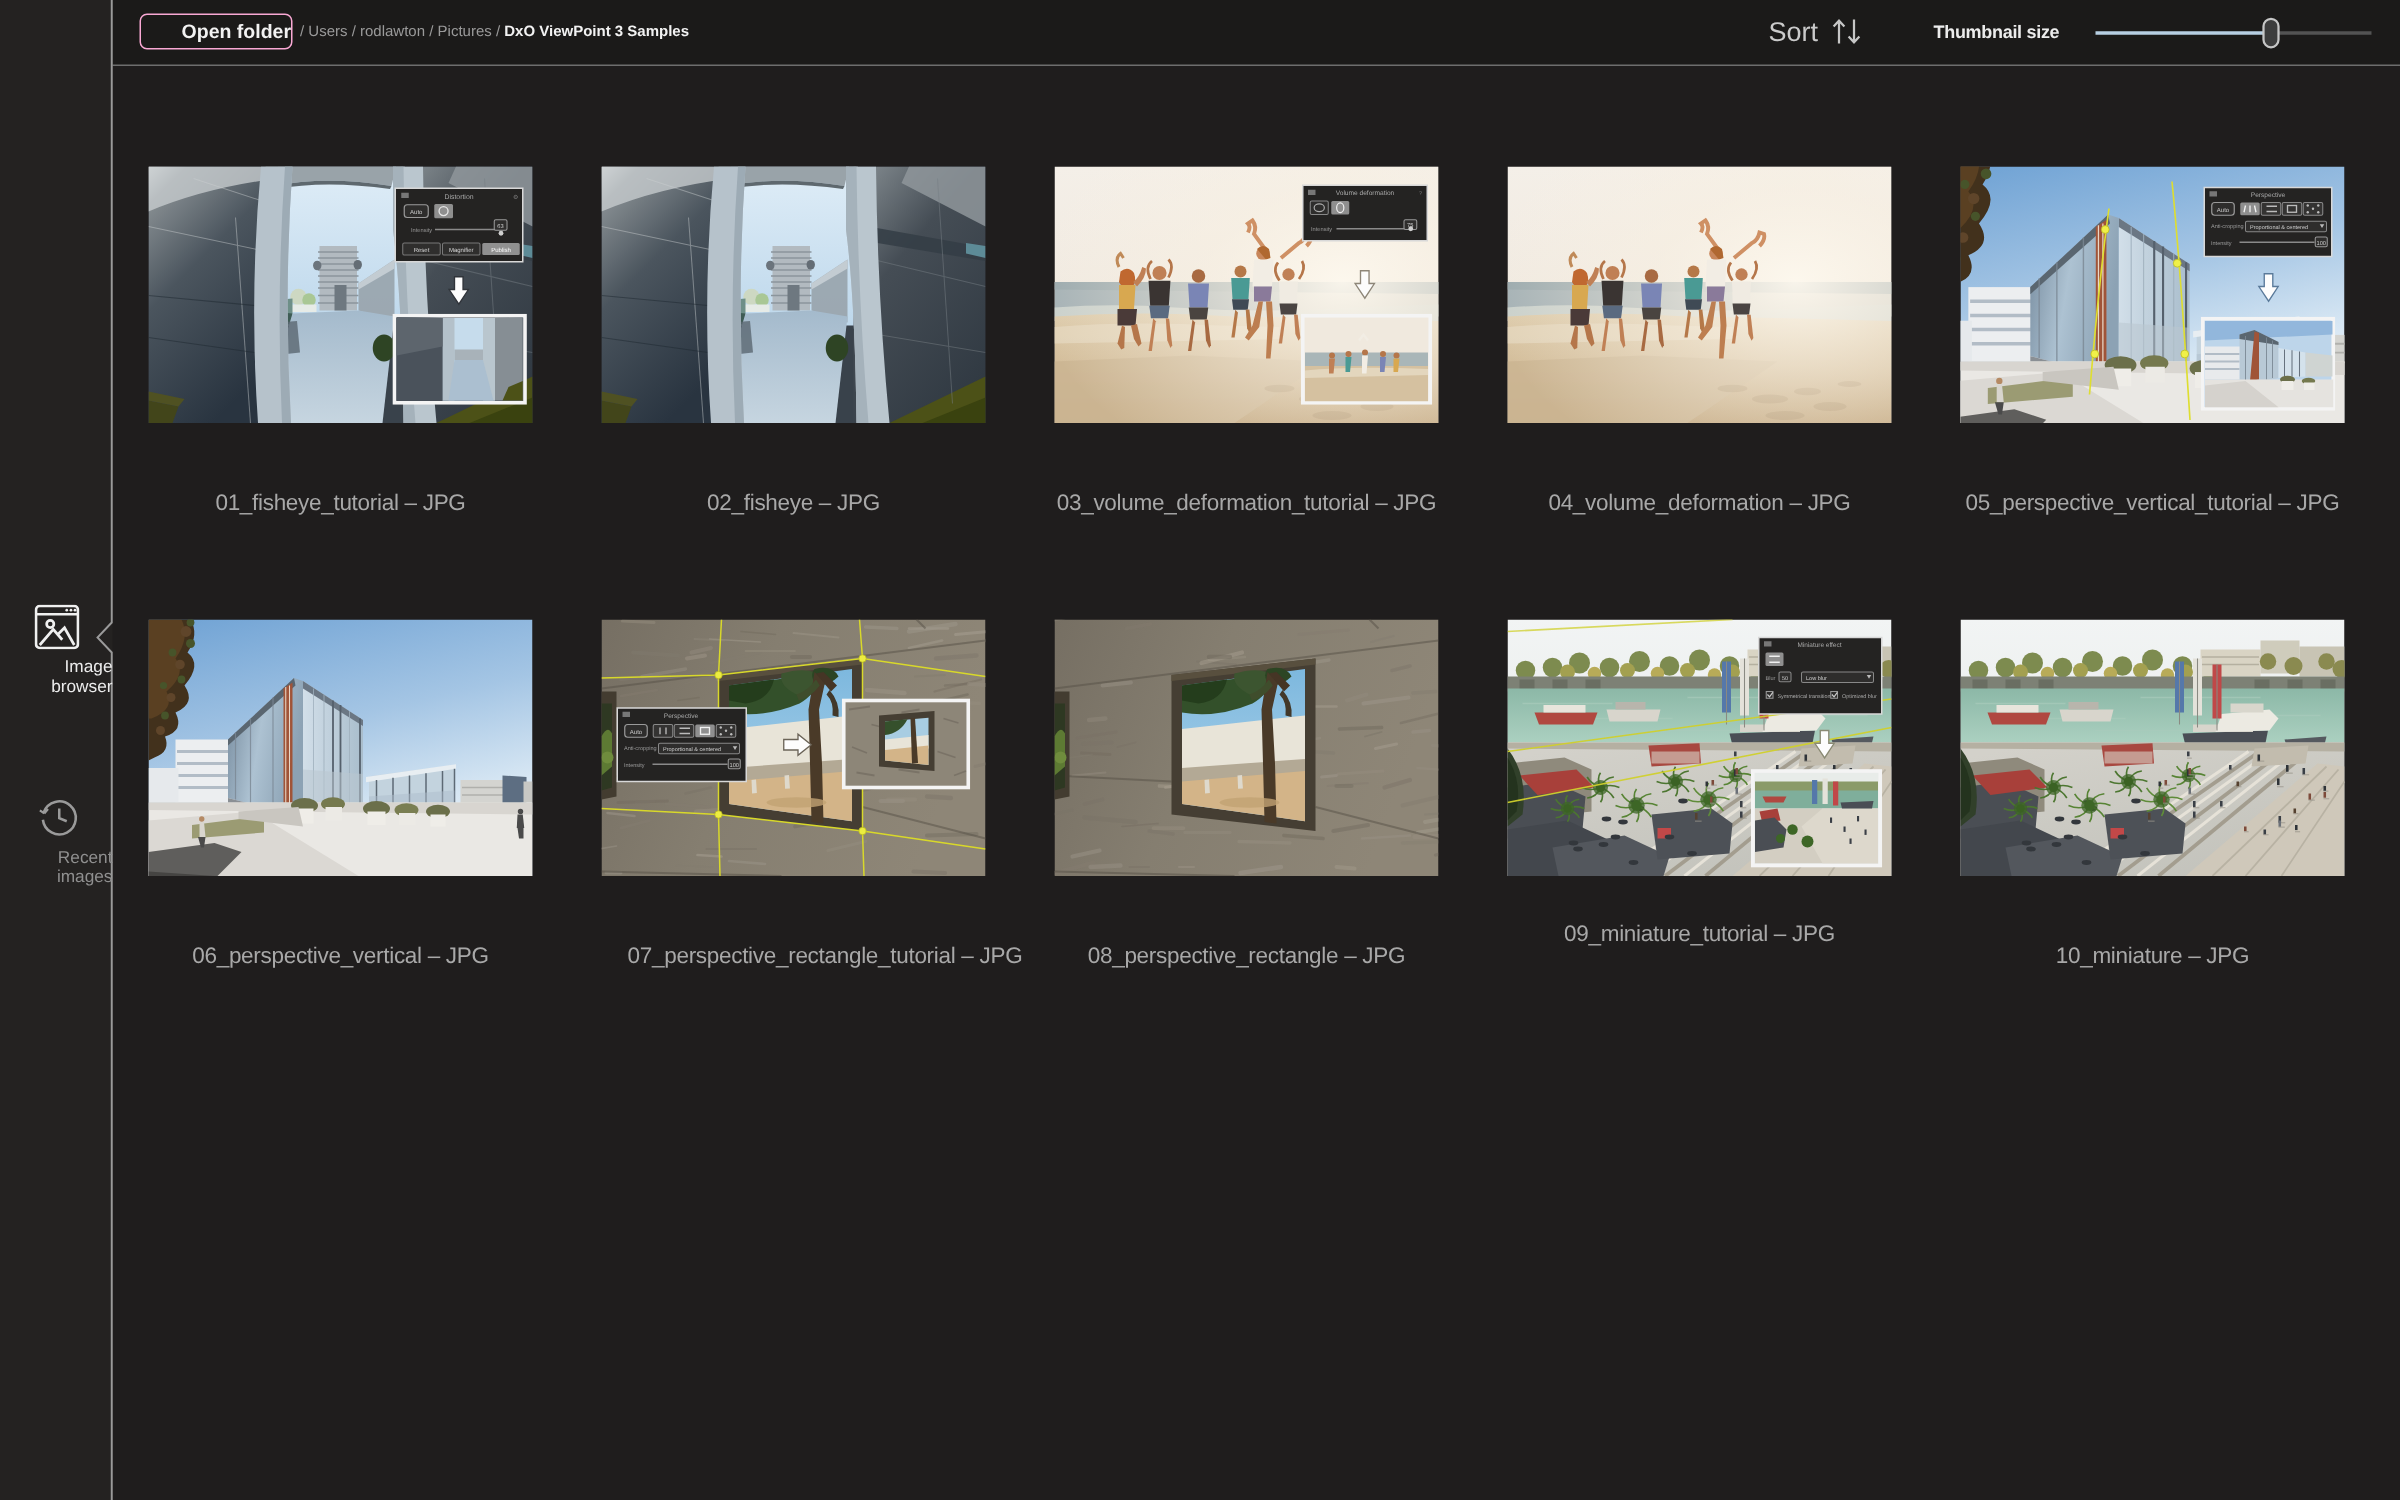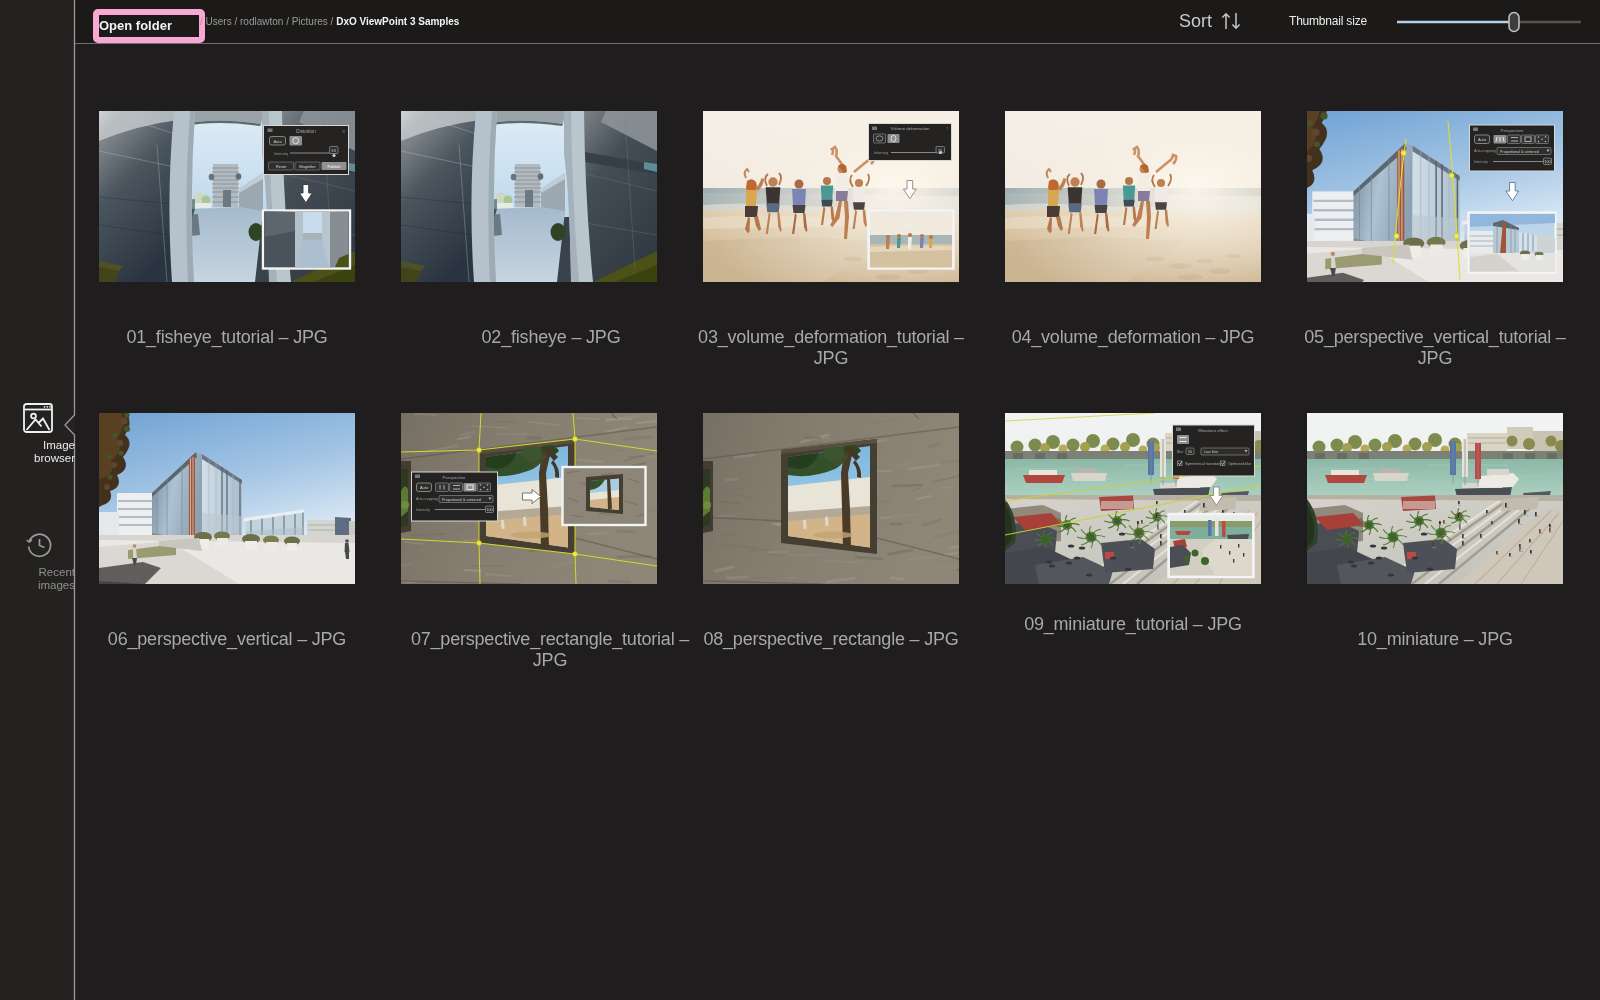--- a/index.html
+++ b/index.html
@@ -1,23 +1,23 @@
 <!DOCTYPE html>
 <html><head><meta charset="utf-8"><style>
 html,body{margin:0;padding:0}
 body{width:1600px;height:1000px;position:relative;background:#1f1d1d;font-family:"Liberation Sans",sans-serif;overflow:hidden}
 .abs{position:absolute}
 #topbar{left:0;top:0;width:1600px;height:43px;background:#1b1a19;border-bottom:1px solid #6e6e6e}
 #sidebar{left:0;top:0;width:75px;height:1000px;background:#242221}
-#openfolder{left:93px;top:9px;width:100px;height:22px;border:6px solid #f9a8d4;border-radius:5px;color:#f2f2f2;font-size:13px;font-weight:700;text-align:left;line-height:22px}
+#openfolder{left:93px;top:9px;width:100px;height:22px;border:1px solid #f9a8d4;border-radius:5px;color:#f2f2f2;font-size:13px;font-weight:700;text-align:right;line-height:22px}
 #crumb{left:200px;top:0;height:43px;line-height:43px;font-size:10px;color:#9a9a9a}
 #crumb b{color:#f2f2f2}
 #sorttxt{left:1179px;top:0;height:43px;line-height:43px;font-size:18px;color:#cacaca}
-#thumbtxt{left:1289px;top:0;height:43px;line-height:43px;font-size:12px;color:#ececec;font-weight:400;letter-spacing:-0.2px}
-.lbl{font-size:18px;color:#a8a8a8;text-align:center;width:300px;letter-spacing:-0.2px}
+#thumbtxt{left:1289px;top:0;height:43px;line-height:43px;font-size:12px;color:#ececec;font-weight:700;letter-spacing:-0.2px}
+.lbl{font-size:15px;color:#a8a8a8;text-align:center;width:300px;letter-spacing:-0.2px}
 .sbtxt{width:75px;text-align:right;font-size:11.5px;line-height:12.5px}
 </style></head><body>
 <div class="abs" id="topbar"></div>
 <div class="abs" id="sidebar"></div>
 <div class="abs" id="openfolder">Open folder</div>
 <div class="abs" id="crumb">/ Users / rodlawton / Pictures / <b>DxO ViewPoint 3 Samples</b></div>
 <div class="abs" id="sorttxt">Sort</div>
 <svg class="abs" style="left:1219px;top:11px" width="28" height="20" viewBox="0 0 28 20">
 <g stroke="#c6c6c6" stroke-width="1.5" fill="none">
       <path d="M7,18 L7,3 M3.4,6.6 L7,2.8 L10.6,6.6"></path>
@@ -53,21 +53,21 @@
 <svg class="abs" style="left:26px;top:532px" width="27" height="27" viewBox="0 0 27 27">
 <g stroke="#9a9a9a" stroke-width="1.7" fill="none">
 <path d="M3.2,9.5 A11 11 0 1 1 2.6,14.5"></path>
 <path d="M0.6,8.2 L3.5,10.3 M3.5,10.3 L6,7.4" stroke-width="1.5"></path>
 <path d="M13.5,7 L13.5,13.5 L18.5,15.5"></path>
 </g>
 </svg>
 <div class="abs sbtxt" style="left:0;top:566px;color:#8f8f8f">Recent<br>images</div>
 
 <div class="abs lbl" style="left:77px;top:327px">01_fisheye_tutorial – JPG</div>
-<div class="abs lbl" style="left:401px;top:327px">02_fisheye – JPG</div>
+<div class="abs lbl" style="left:379px;top:327px">02_fisheye – JPG</div>
 <div class="abs lbl" style="left:681px;top:327px">03_volume_deformation_tutorial – JPG</div>
 <div class="abs lbl" style="left:983px;top:327px">04_volume_deformation – JPG</div>
 <div class="abs lbl" style="left:1285px;top:327px">05_perspective_vertical_tutorial – JPG</div>
 <div class="abs lbl" style="left:77px;top:629px">06_perspective_vertical – JPG</div>
 <div class="abs lbl" style="left:400px;top:629px">07_perspective_rectangle_tutorial – JPG</div>
 <div class="abs lbl" style="left:681px;top:629px">08_perspective_rectangle – JPG</div>
 <div class="abs lbl" style="left:983px;top:614px">09_miniature_tutorial – JPG</div>
 <div class="abs lbl" style="left:1285px;top:629px">10_miniature – JPG</div>
 <svg class="abs" style="left:99px;top:111px" width="256" height="171" viewBox="0 0 256 171">
     <defs>

